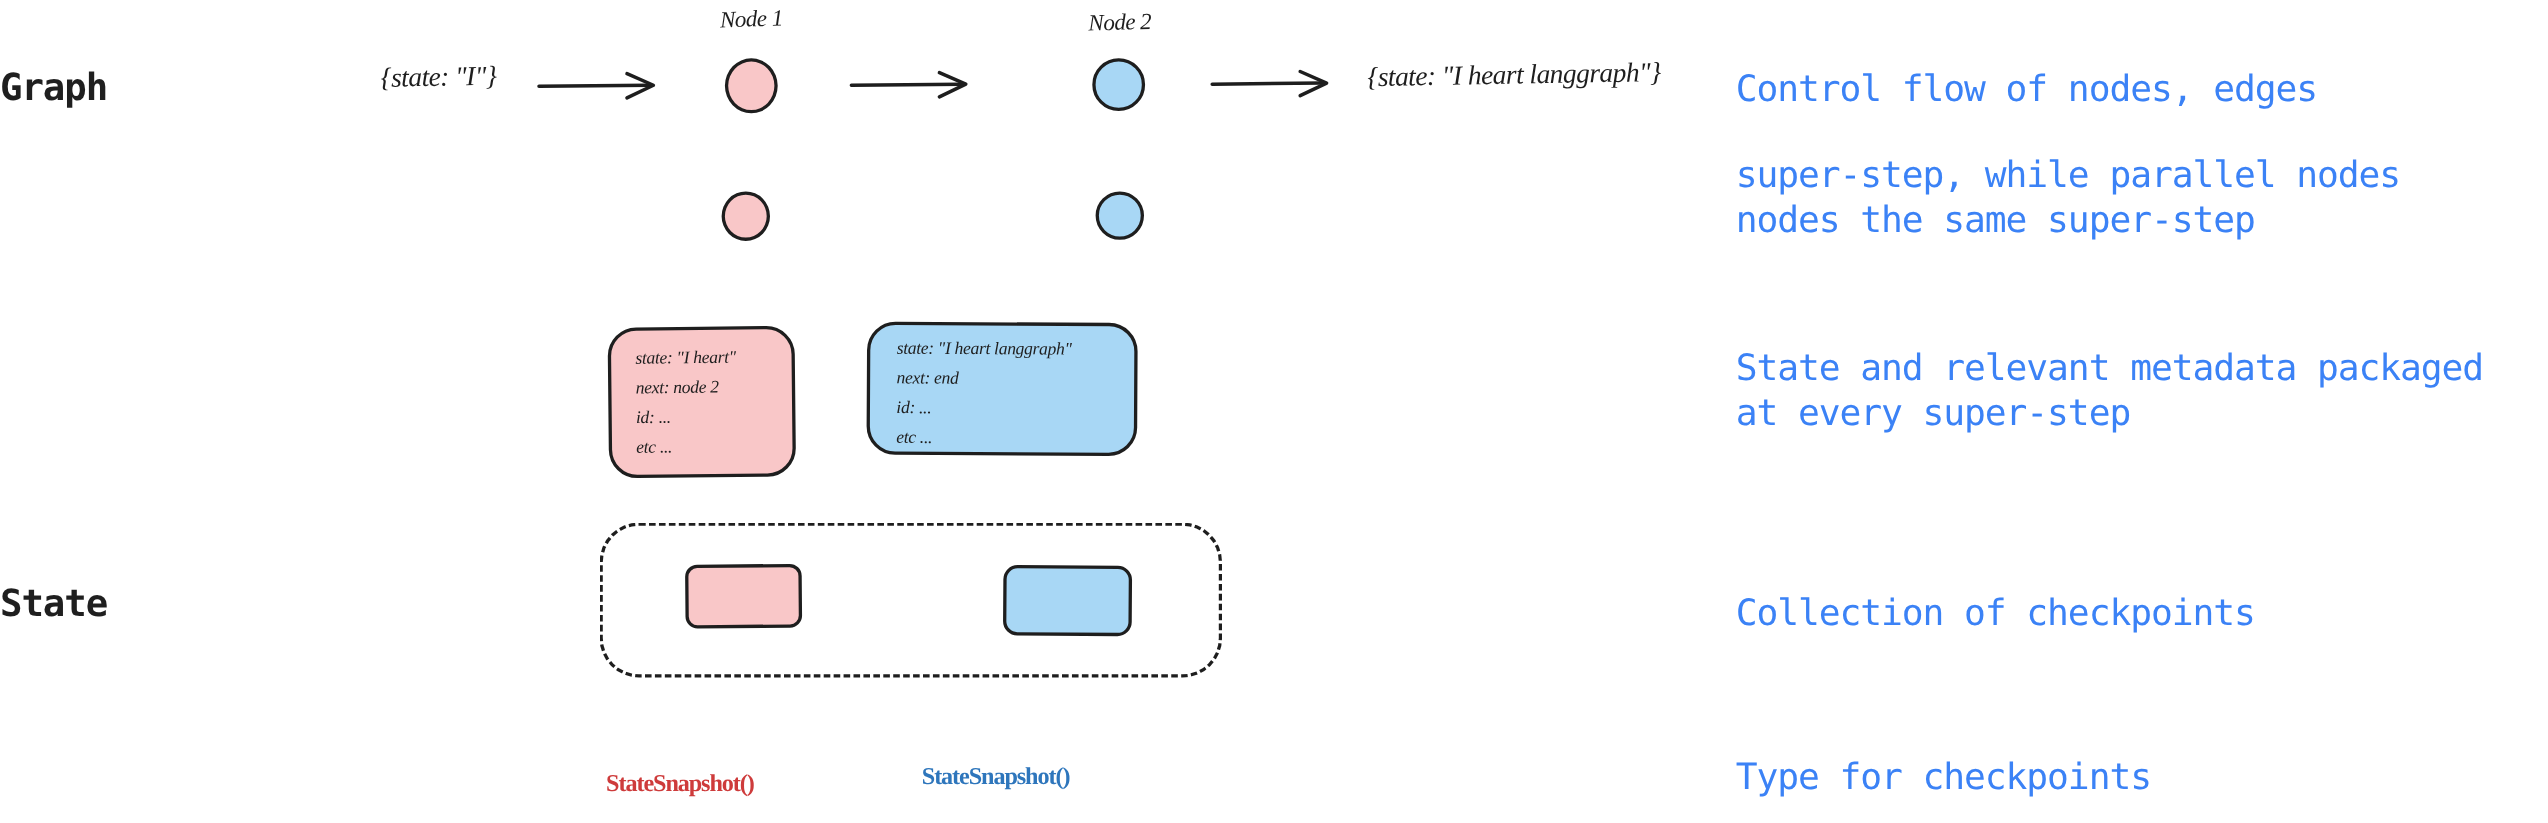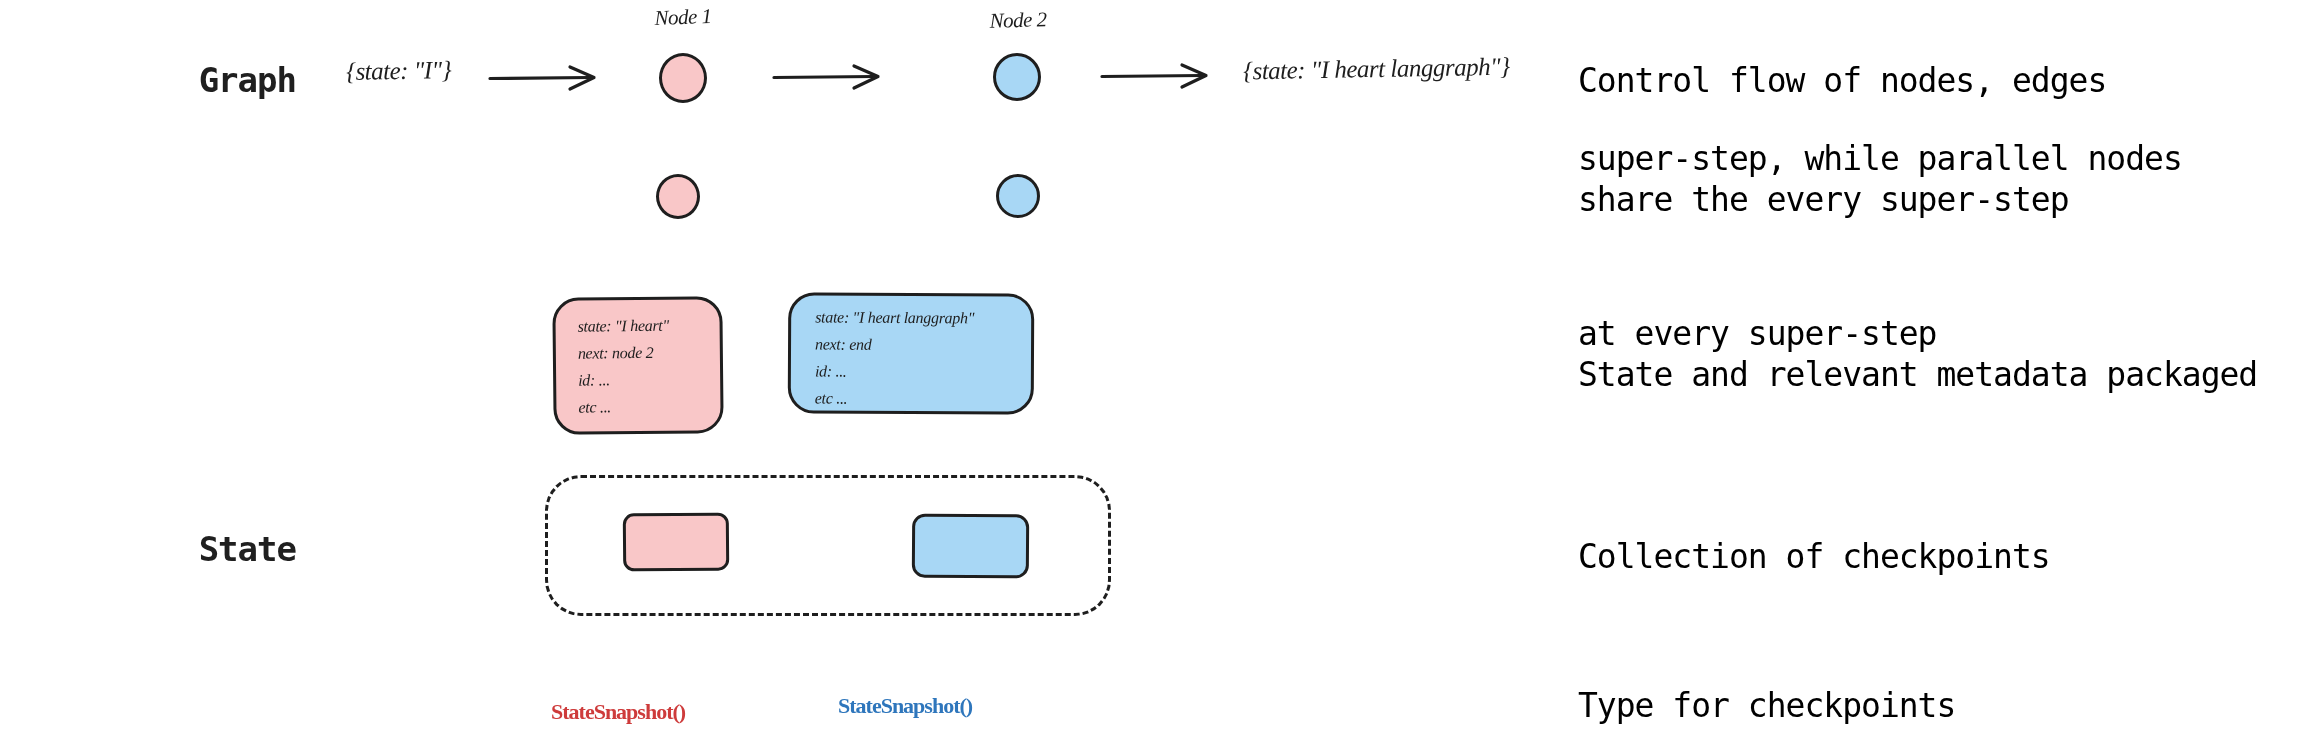--- a/index.html
+++ b/index.html
@@ -1,27 +1,27 @@
 <!DOCTYPE html>
 <html><head>
 <meta charset="utf-8">
 <style>
   html,body{margin:0;padding:0;background:#ffffff;}
   body{width:2316px;height:748px;overflow:hidden;
        font-family:"DejaVu Sans Mono", monospace;color:#1f1f1f;}
   .canvas{position:relative;width:2316px;height:748px;background:#fff;}
 
   
-  .row-label{position:absolute;left:0;width:296px;text-align:right;
+  .row-label{position:absolute;left:0;width:296px;
              font-size:34px;font-weight:bold;line-height:42px;
              letter-spacing:-1px;color:#1f1f1f;white-space:nowrap;}
 
   
   .desc{position:absolute;left:1578px;font-size:33px;font-weight:500;
-        line-height:41px;letter-spacing:-1px;color:#000000;white-space:nowrap;}
+        line-height:41px;letter-spacing:-1px;color:#3b82f6;white-space:nowrap;}
 
   
   .hand{position:absolute;font-family:cursive;font-style:italic;
         color:#1e1e1e;white-space:nowrap;letter-spacing:-0.5px;}
   .state-text{font-size:25px;}
   .node-label{font-size:21px;width:90px;text-align:center;}
 
   
   .circle{position:absolute;border:3.5px solid #1e1e1e;border-radius:50%;
           box-sizing:border-box;}
@@ -83,40 +83,40 @@
 
   <div class="hand state-text" style="left:1243px;top:55px;transform:rotate(-1deg)">{state: "I heart langgraph"}</div>
 
   <div class="desc" style="top:60px">Control flow of nodes, edges</div>
 
   <div class="circle pink-fill" style="left:656px;top:174px;width:44px;height:45px"></div>
   <div class="circle blue-fill" style="left:996px;top:174px;width:44px;height:44px"></div>
 
   <div class="desc" style="top:138px">
     <div>super-step, while parallel nodes</div>
-    <div>share the every super-step</div>
+    <div>nodes the same super-step</div>
   </div>
 
   <div class="chk-box pink-fill" style="left:553px;top:297px;width:170px;height:137px;padding:12px 0 0 22px;transform:rotate(-0.6deg)">
     <div class="chk-line">state: "I heart"</div>
     <div class="chk-line">next: node 2</div>
     <div class="chk-line">id: ...</div>
     <div class="chk-line">etc ...</div>
   </div>
 
   <div class="chk-box blue-fill" style="left:788px;top:293px;width:246px;height:121px;padding:8px 0 0 24px;transform:rotate(0.3deg)">
     <div class="chk-line">state: "I heart langgraph"</div>
     <div class="chk-line">next: end</div>
     <div class="chk-line">id: ...</div>
     <div class="chk-line">etc ...</div>
   </div>
 
   <div class="desc" style="top:313px">
+    <div>State and relevant metadata packaged</div>
     <div>at every super-step</div>
-    <div>State and relevant metadata packaged</div>
   </div>
 
   <div class="thread-box" style="left:545px;top:475px;width:566px;height:141px"></div>
   <div class="mini-box pink-fill" style="left:623px;top:513px;width:106px;height:58px;border-radius:11px;transform:rotate(-0.5deg)"></div>
   <div class="mini-box blue-fill" style="left:912px;top:514px;width:117px;height:64px;border-radius:13px;transform:rotate(0.4deg)"></div>
 
   <div class="desc" style="top:536px">Collection of checkpoints</div>
 
   <div class="code code-red" style="left:551px;top:699px">StateSnapshot()</div>
   <div class="code code-blue" style="left:838px;top:693px">StateSnapshot()</div>

